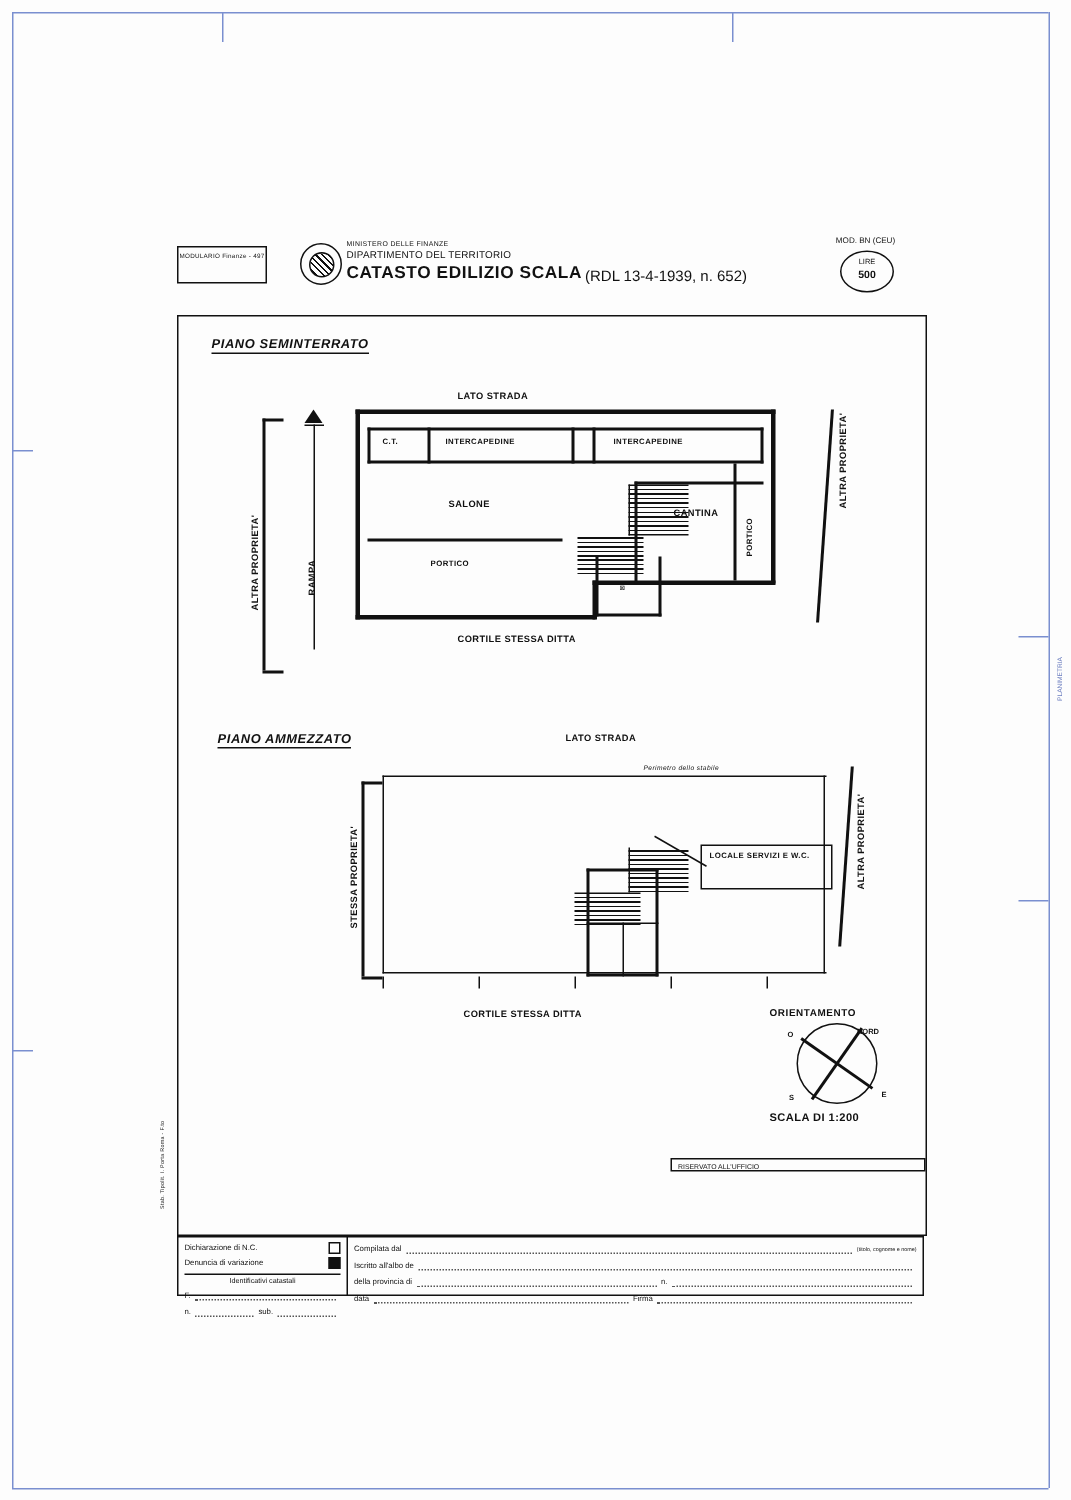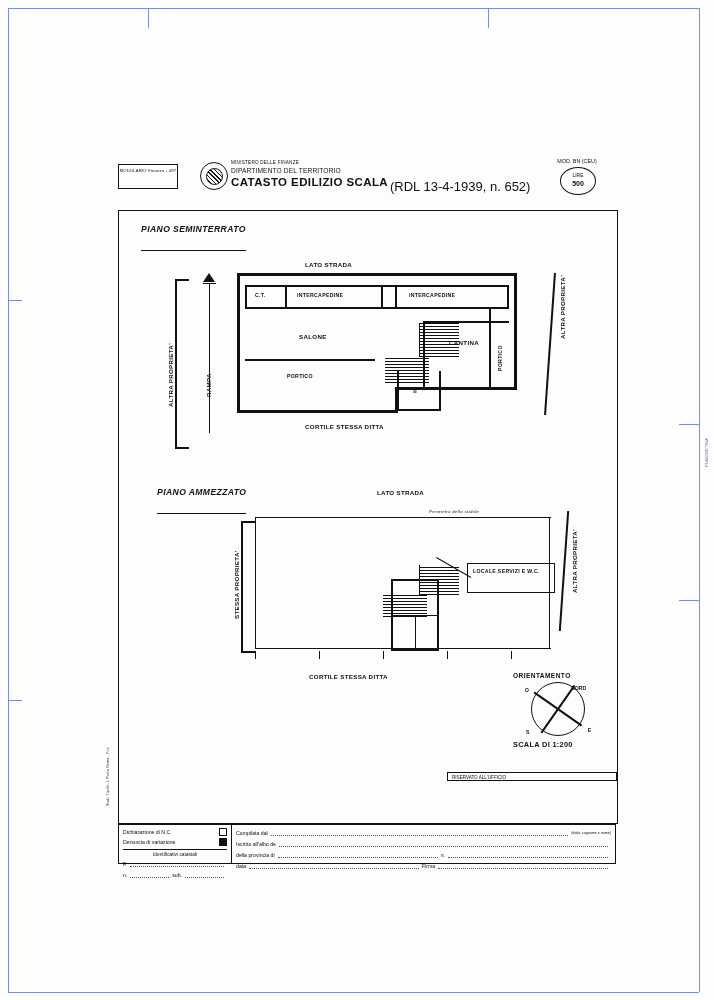--- a/index.html
+++ b/index.html
@@ -56,21 +56,21 @@
   .dip{
     position:absolute;left:113px;top:9px;
     font-size:6.6px;letter-spacing:.15px;
   }
   .catasto{
     position:absolute;left:113px;top:18px;
     font-size:11.5px;font-weight:bold;letter-spacing:.4px;
   }
   .rdl{
     position:absolute;left:272px;top:21px;
-    font-size:13px;
+    font-size:10px;
   }
   .modbn{
     position:absolute;right:6px;top:0px;
     font-size:5.4px;text-align:center;width:70px;
   }
   .lirebox{
     position:absolute;right:22px;top:9px;
     width:34px;height:22px;border:1px solid #111;border-radius:50%;
     text-align:center;font-size:5px;padding-top:4px;line-height:1.35;
   }
@@ -95,24 +95,24 @@
     position:absolute;left:0;top:52px;
     width:498px;height:612px;
     border:1.2px solid #111;
   }
 
   .lbl-plan{
     position:absolute;
     font-size:8.6px;font-weight:bold;font-style:italic;
     letter-spacing:.4px;
     border-bottom:1.4px solid #111;
-    padding-bottom:16px;
+    padding-bottom:1px;
   }
   #plan1-title{left:22px;top:13px;}
-  #plan2-title{left:38px;top:276px;text-align:center;}
+  #plan2-title{left:26px;top:276px;text-align:center;}
 
   .tag{
     position:absolute;
     font-size:6.2px;font-weight:bold;letter-spacing:.3px;
     white-space:nowrap;
   }
   .tag.small{font-size:5.2px;}
   .tag.tiny{font-size:4.4px;font-weight:normal;}
   .rot90{transform:rotate(-90deg);transform-origin:left top;}
 

